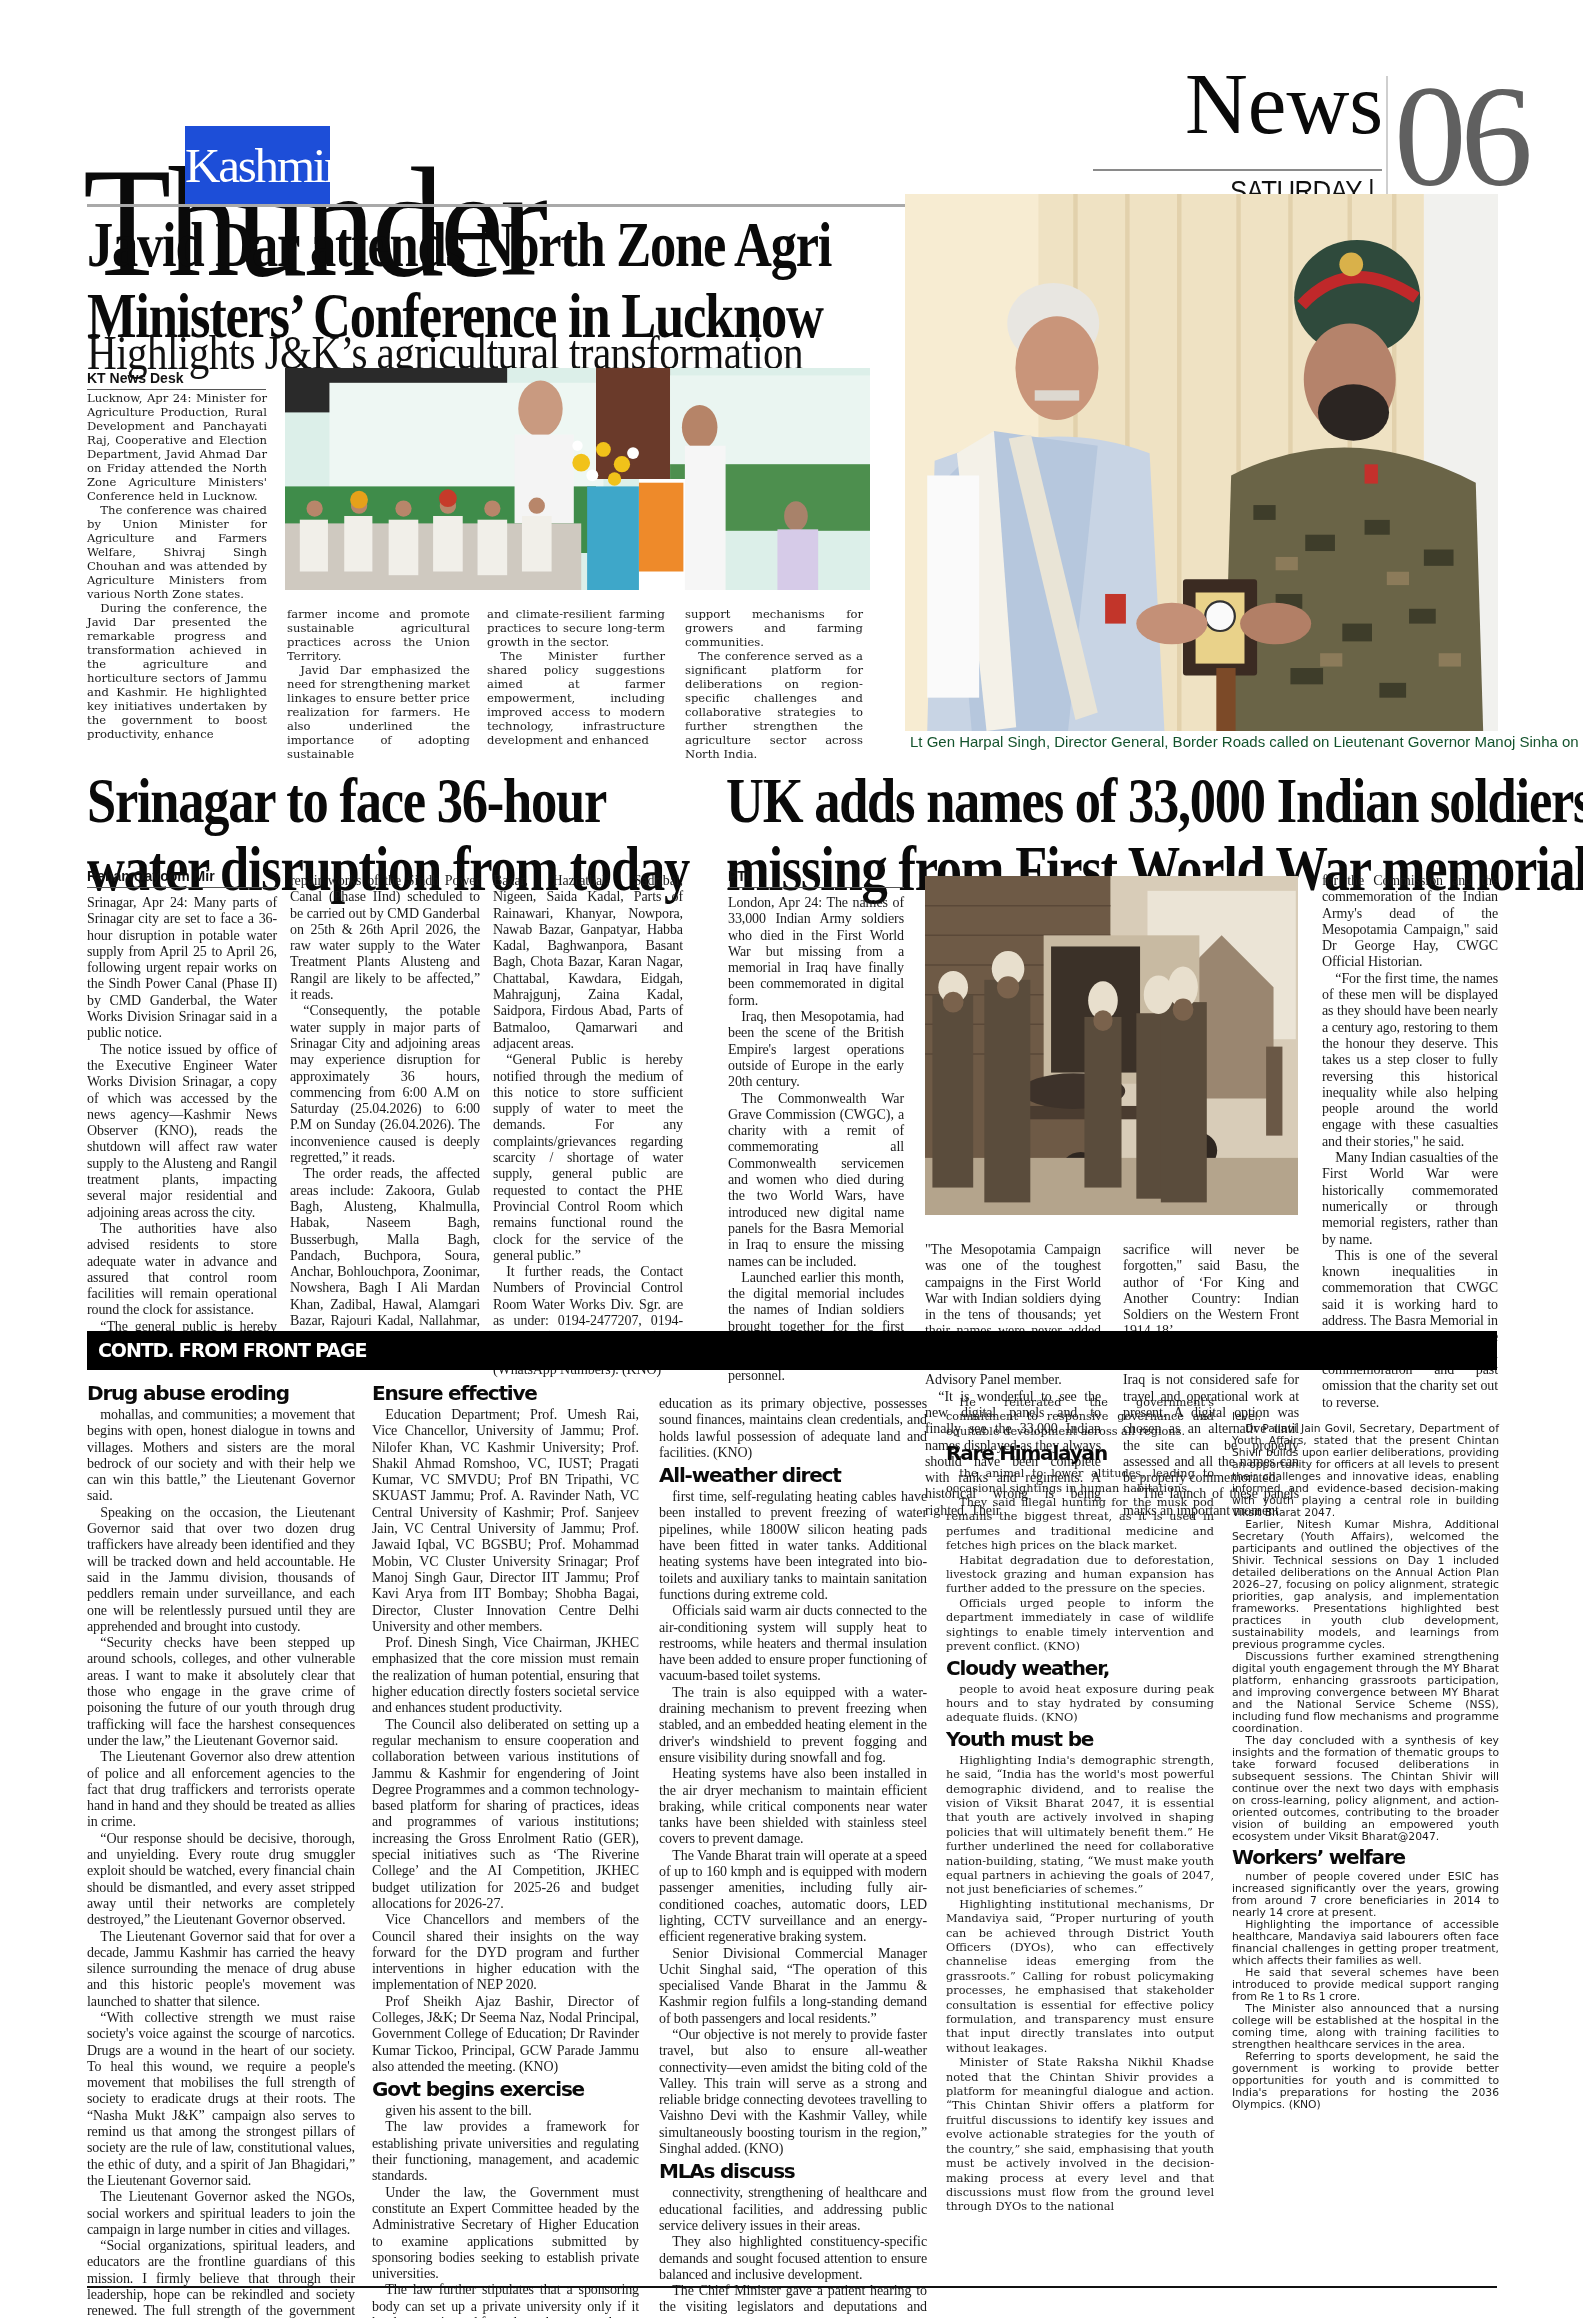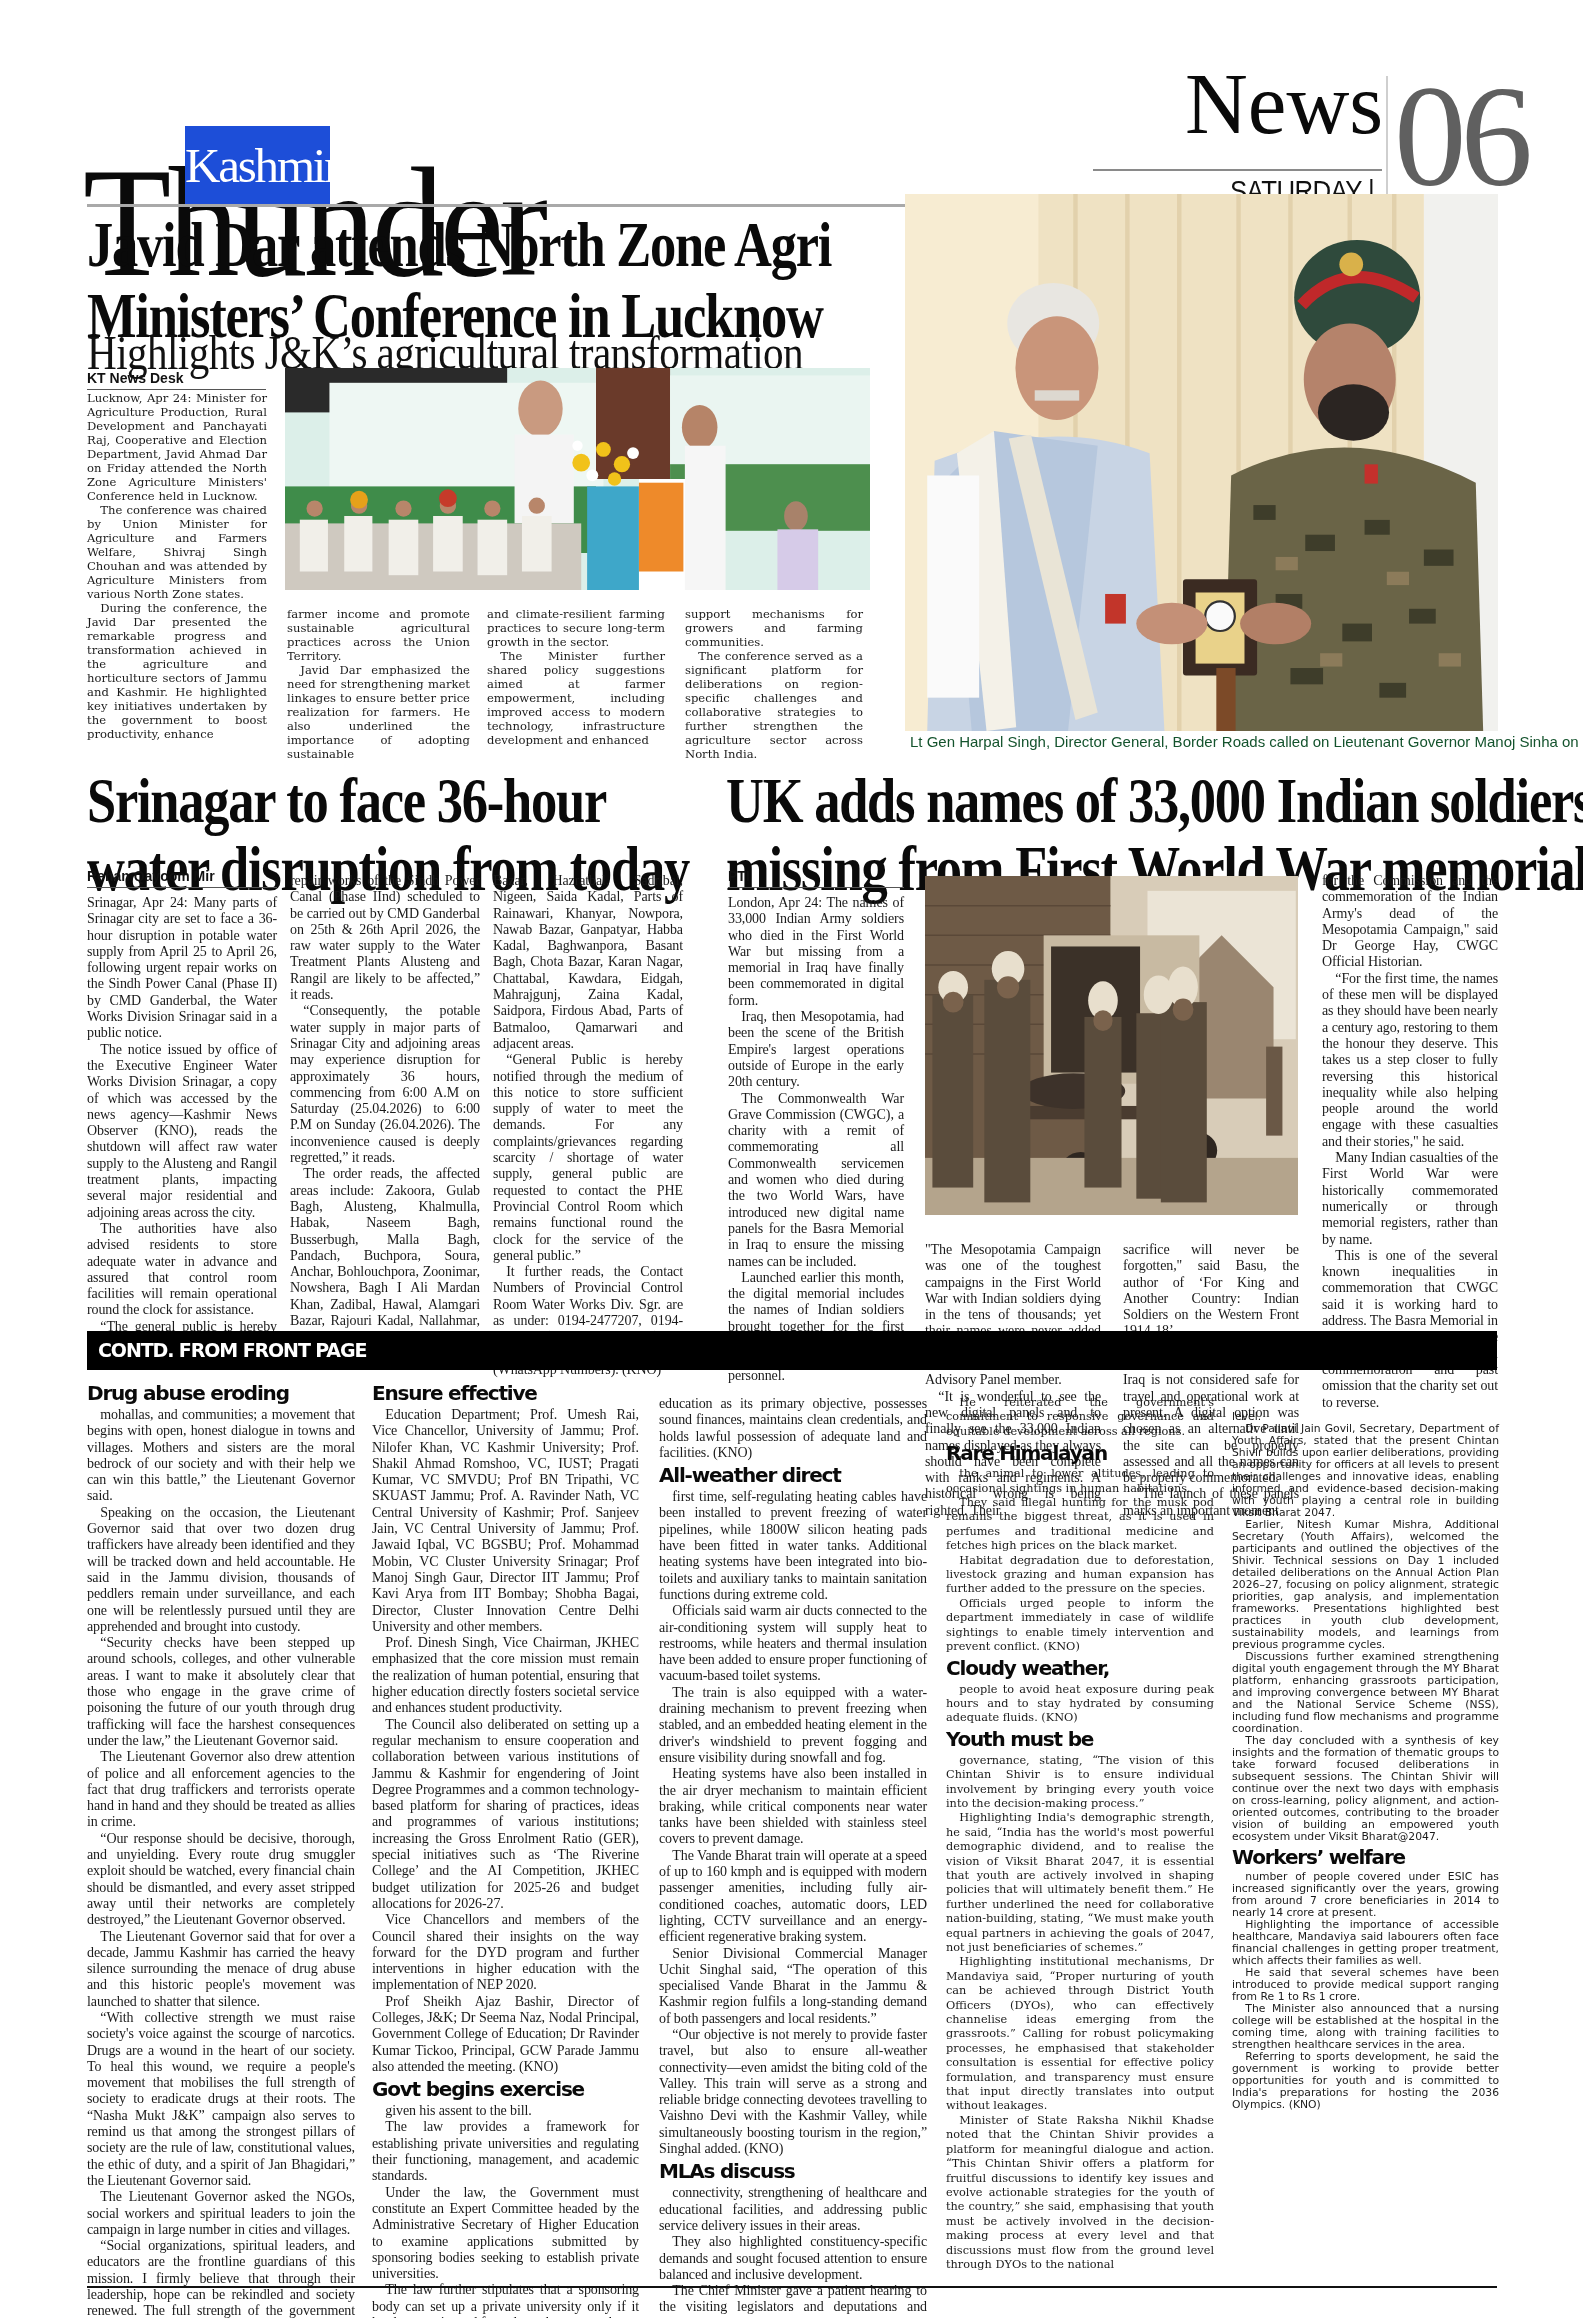--- a/index.html
+++ b/index.html
@@ -334,21 +334,20 @@
 <div class="abs col" style="left:946px;top:1396px;width:268px;font-size:11.3px;line-height:14.4px;">
   <p>He reiterated the government's commitment to responsive governance and equitable development across all regions.</p>
   <div class="sub-hl">Rare Himalayan</div>
   <p>the animal to lower altitudes, leading to occasional sightings in human habitations.</p>
   <p>They said illegal hunting for the musk pod remains the biggest threat, as it is used in perfumes and traditional medicine and fetches high prices on the black market.</p>
   <p>Habitat degradation due to deforestation, livestock grazing and human expansion has further added to the pressure on the species.</p>
   <p>Officials urged people to inform the department immediately in case of wildlife sightings to enable timely intervention and prevent conflict. (KNO)</p>
   <div class="sub-hl">Cloudy weather,</div>
   <p>people to avoid heat exposure during peak hours and to stay hydrated by consuming adequate fluids. (KNO)</p>
   <div class="sub-hl">Youth must be</div>
-  <p>governance, stating, “The vision of this Chintan Shivir is to ensure individual involvement by bringing every youth voice into the decision-making process.”</p>
   <p>Highlighting India's demographic strength, he said, “India has the world's most powerful demographic dividend, and to realise the vision of Viksit Bharat 2047, it is essential that youth are actively involved in shaping policies that will ultimately benefit them.” He further underlined the need for collaborative nation-building, stating, “We must make youth equal partners in achieving the goals of 2047, not just beneficiaries of schemes.”</p>
   <p>Highlighting institutional mechanisms, Dr Mandaviya said, “Proper nurturing of youth can be achieved through District Youth Officers (DYOs), who can effectively channelise ideas emerging from the grassroots.” Calling for robust policymaking processes, he emphasised that stakeholder consultation is essential for effective policy formulation, and transparency must ensure that input directly translates into output without leakages.</p>
   <p>Minister of State Raksha Nikhil Khadse noted that the Chintan Shivir provides a platform for meaningful dialogue and action. “This Chintan Shivir offers a platform for fruitful discussions to identify key issues and evolve actionable strategies for the youth of the country,” she said, emphasising that youth must be actively involved in the decision-making process at every level and that discussions must flow from the ground level through DYOs to the national</p>
 </div>
 
 <div class="abs col sans" style="left:1232px;top:1396px;width:267px;font-size:10.8px;line-height:12px;">
   <p class="noind">level.</p>
   <p>Dr Pallavi Jain Govil, Secretary, Department of Youth Affairs, stated that the present Chintan Shivir builds upon earlier deliberations, providing an opportunity for officers at all levels to present their challenges and innovative ideas, enabling informed and evidence-based decision-making with youth playing a central role in building Viksit Bharat 2047.</p>
   <p>Earlier, Nitesh Kumar Mishra, Additional Secretary (Youth Affairs), welcomed the participants and outlined the objectives of the Shivir. Technical sessions on Day 1 included detailed deliberations on the Annual Action Plan 2026–27, focusing on policy alignment, strategic priorities, gap analysis, and implementation frameworks. Presentations highlighted best practices in youth club development, sustainability models, and learnings from previous programme cycles.</p>
   <p>Discussions further examined strengthening digital youth engagement through the MY Bharat platform, enhancing grassroots participation, and improving convergence between MY Bharat and the National Service Scheme (NSS), including fund flow mechanisms and programme coordination.</p>

